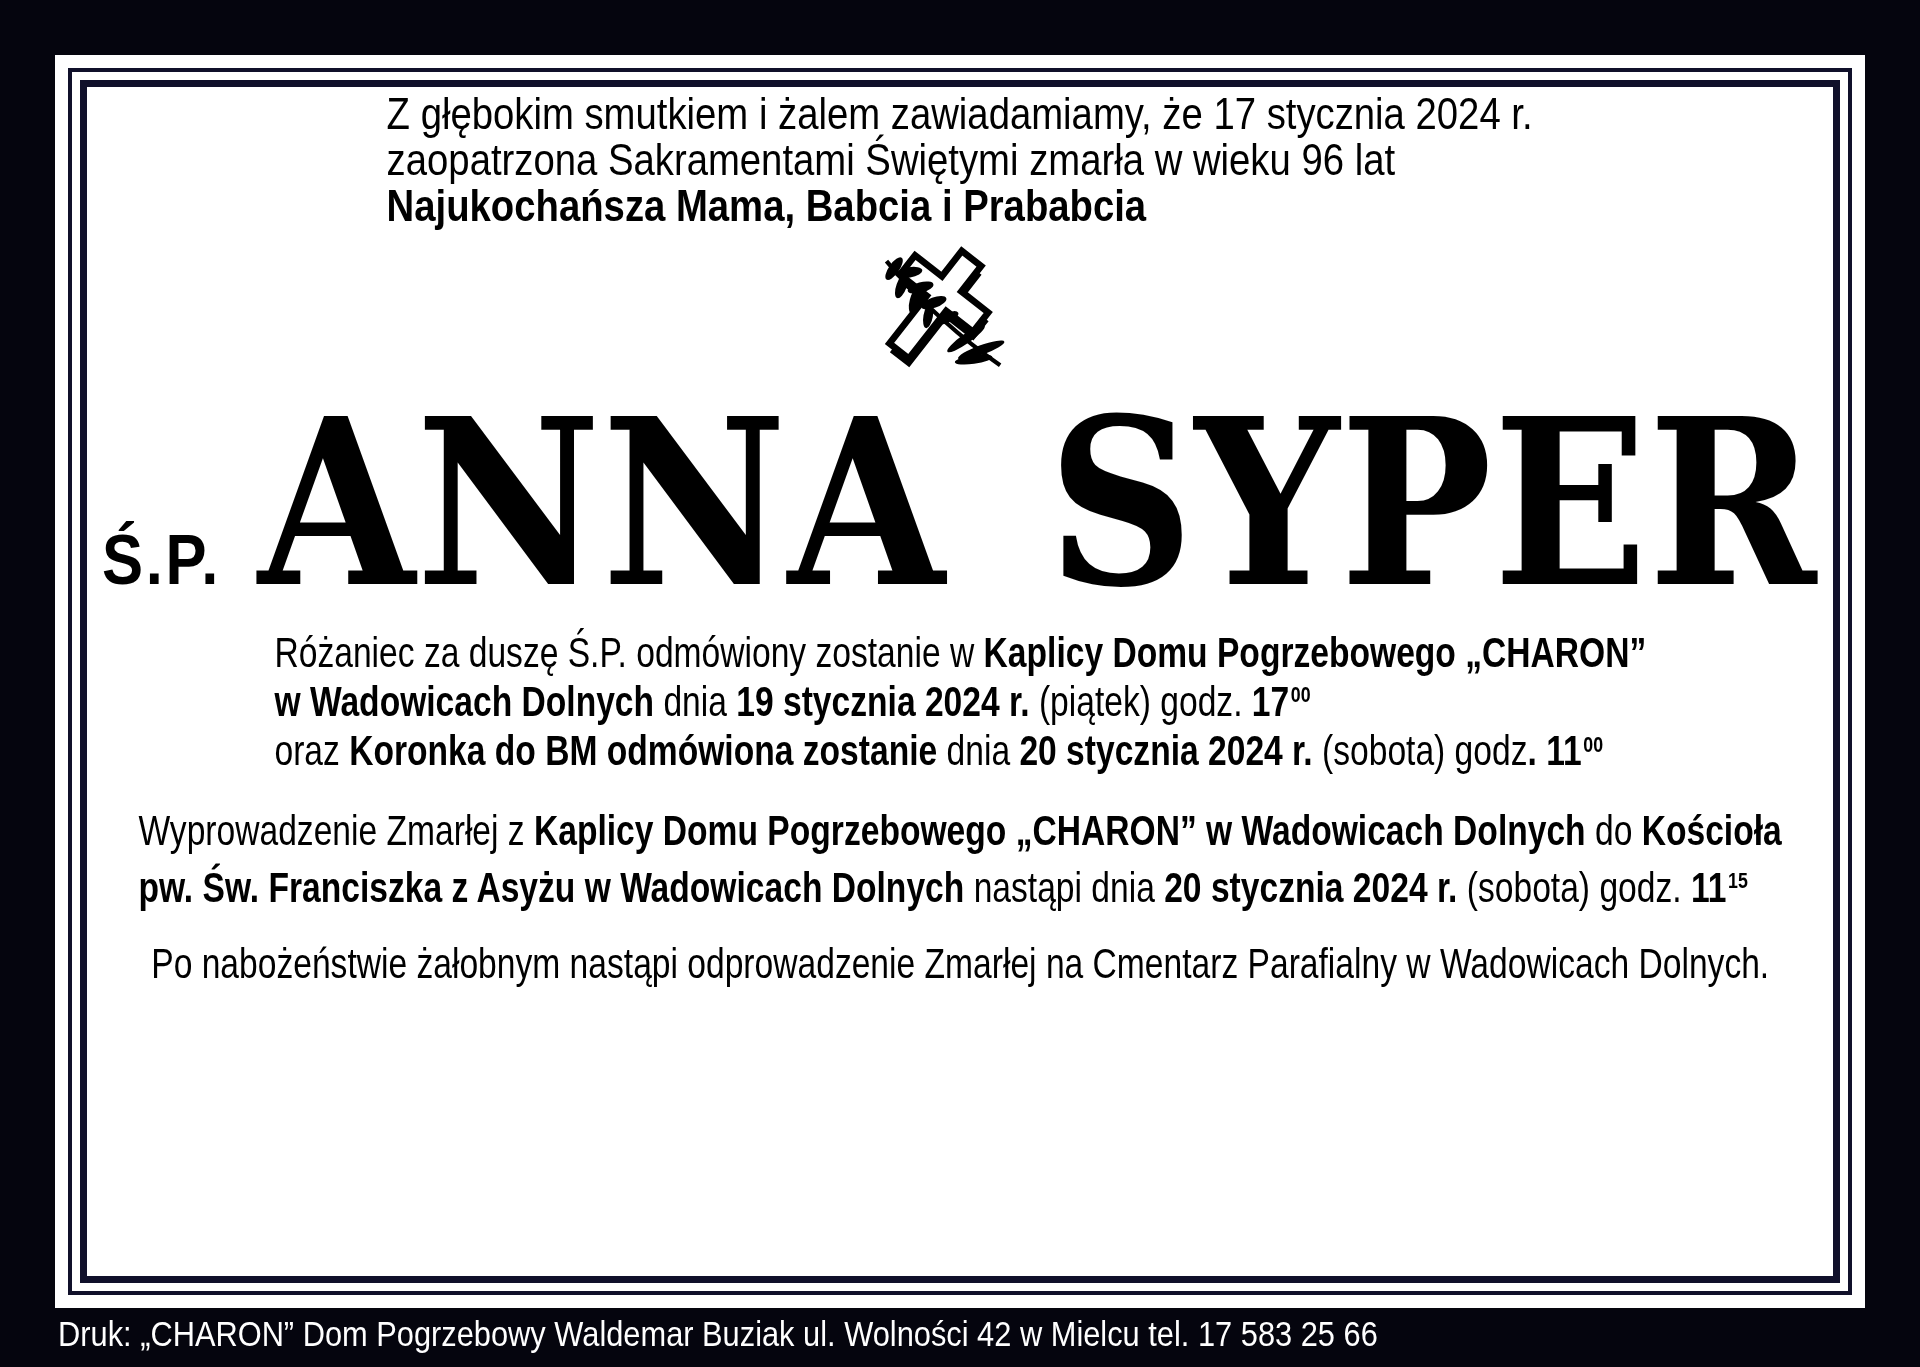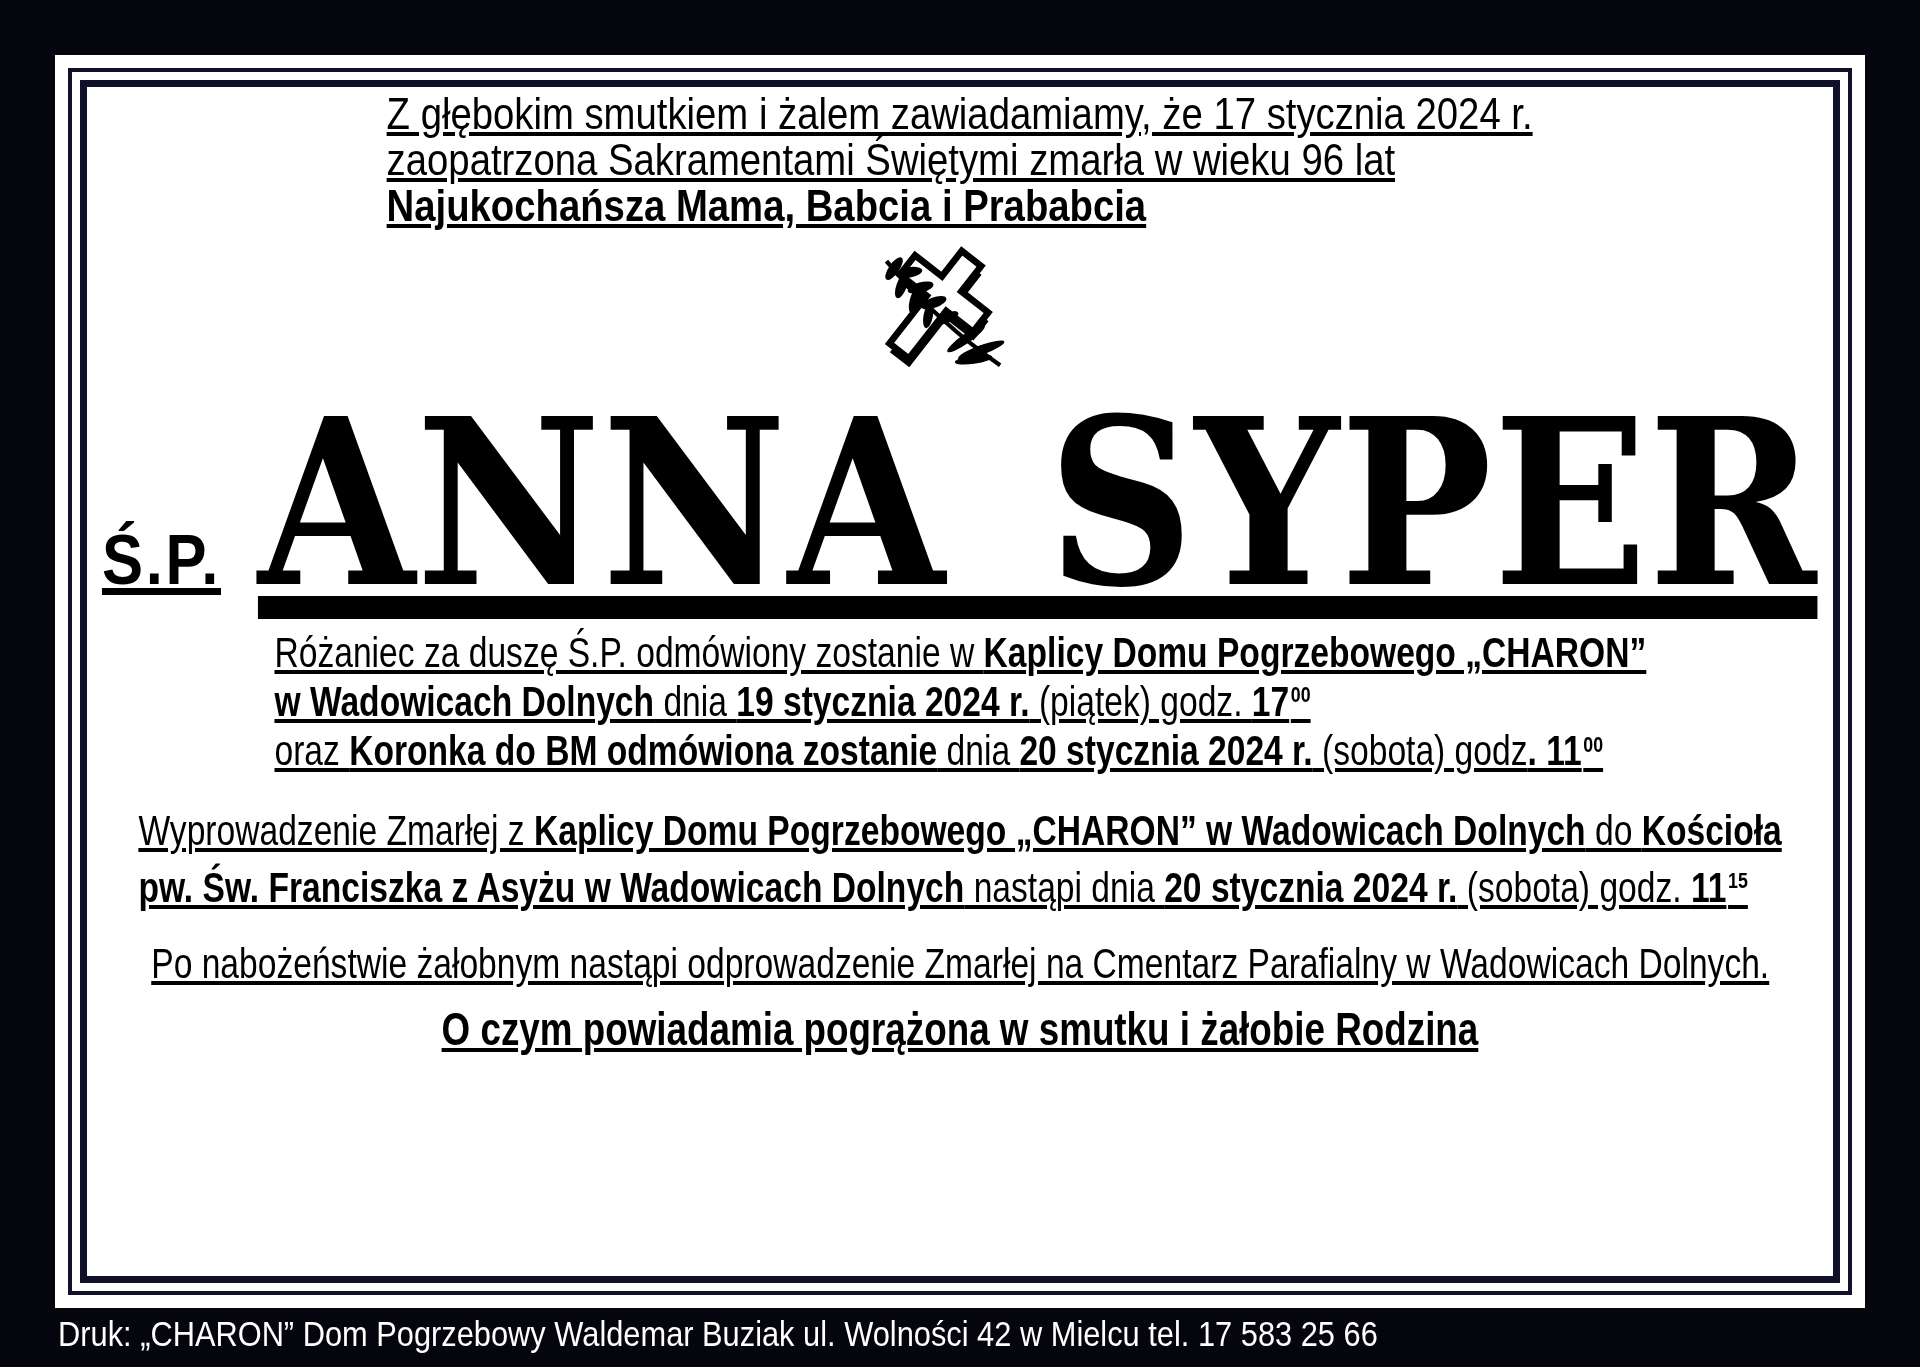--- a/index.html
+++ b/index.html
@@ -12,21 +12,21 @@
   .frame {
     position:absolute; left:55px; top:55px; width:1810px; height:1253px;
     background:#ffffff; padding:13px; box-sizing:border-box;
   }
   .rule-outer {
     width:100%; height:100%; box-sizing:border-box;
     border:4px solid #10102a; padding:8px;
   }
   .rule-inner {
     width:100%; height:100%; box-sizing:border-box;
-    border:7px solid #10102a; background:#fff; overflow:hidden;text-decoration:underline;
+    border:7px solid #10102a; background:#fff; overflow:hidden;
   }
   .content {
     width:100%; height:100%; box-sizing:border-box;
     display:flex; flex-direction:column; align-items:center;
     padding-top:4px;
   }
   .line { white-space:nowrap; font-size:42px; line-height:1.17; transform:scaleX(0.80); }
   .b   { font-weight:bold; }
   .sup { font-size:53%; vertical-align:0.62em; margin-left:2px; }
 
@@ -115,23 +115,20 @@
           <div class="para p2">
             <div class="line"><span>Wyprowadzenie Zmarłej z </span><span class="b">Kaplicy Domu Pogrzebowego „CHARON” w Wadowicach Dolnych</span><span> do </span><span class="b">Kościoła</span></div>
             <div class="line"><span class="b">pw. Św. Franciszka z Asyżu w Wadowicach Dolnych</span><span> nastąpi dnia </span><span class="b">20 stycznia 2024 r.</span><span> (sobota) godz. </span><span class="b">11</span><span class="b sup">15</span></div>
           </div>
 
 
           <div class="para p4">
             <div class="line"><span>Po nabożeństwie żałobnym nastąpi odprowadzenie Zmarłej na Cmentarz Parafialny w Wadowicach Dolnych.</span></div>
           </div>
 
-          <div class="para p5">
-            <div class="line"><span class="b">O czym powiadamia pogrążona w smutku i żałobie Rodzina</span></div>
-          </div>
 
         </div>
       </div>
     </div>
   </div>
 
   <div class="footer">Druk: „CHARON” Dom Pogrzebowy Waldemar Buziak ul. Wolności 42 w Mielcu tel. 17 583 25 66</div>
 </div>
 
 </body></html>

